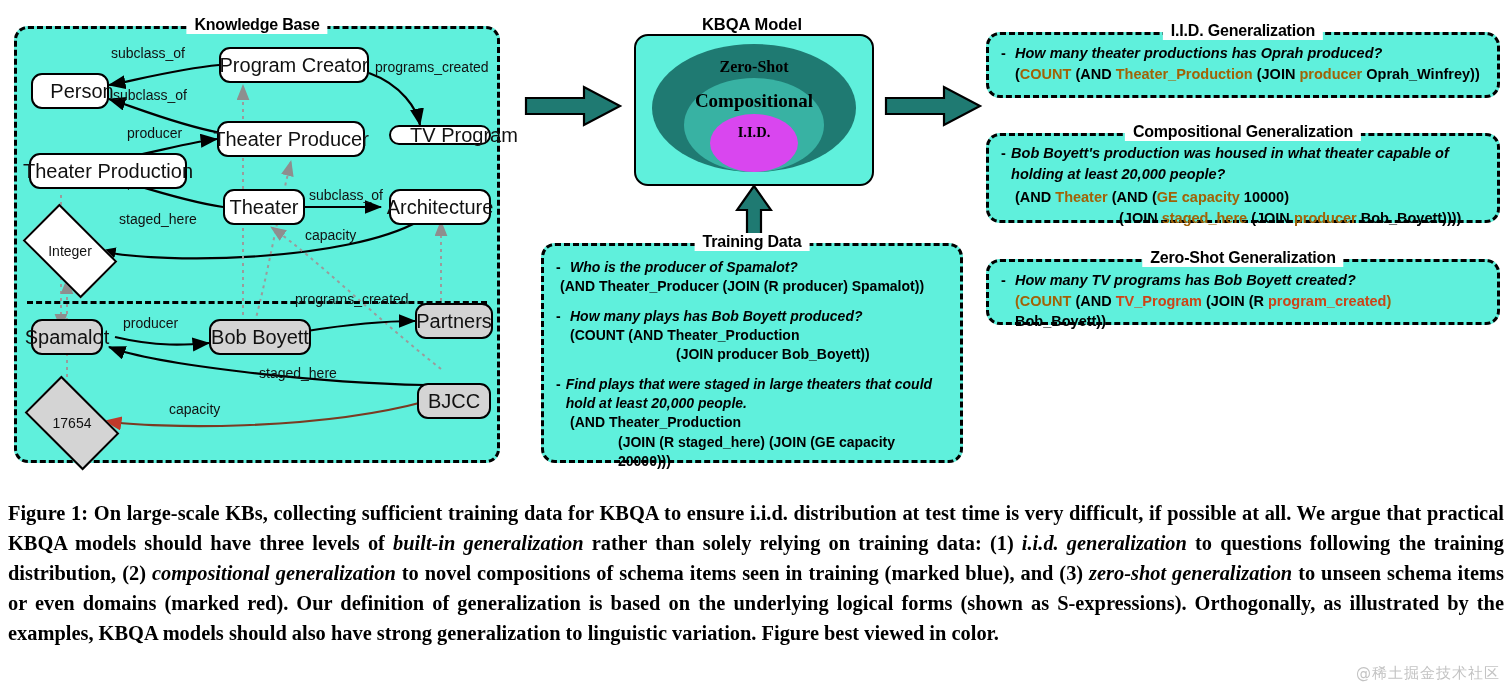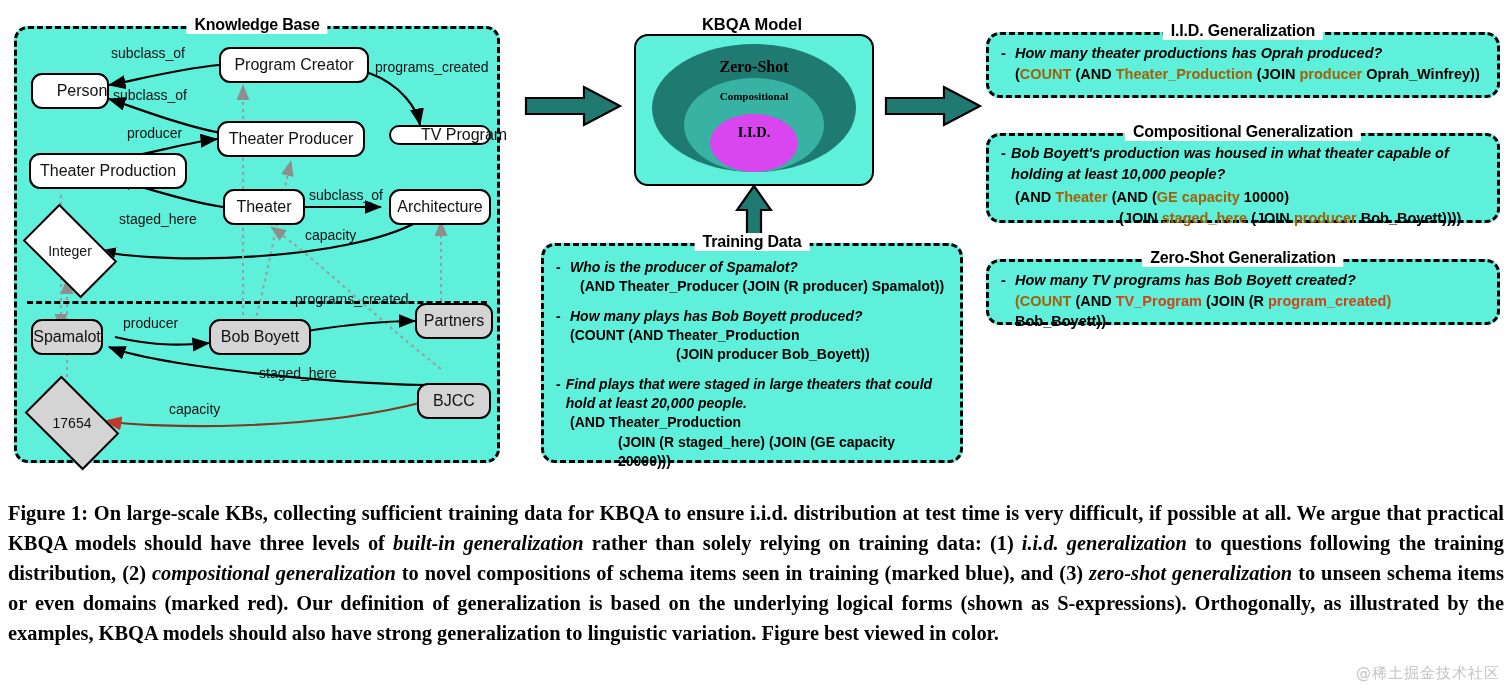--- a/index.html
+++ b/index.html
@@ -14,21 +14,21 @@
             letter-spacing:-.2px;}
 
   
   #kb{left:14px;top:26px;width:486px;height:437px;}
   #kb-inner{position:absolute;inset:0;}
   .kbdivider{position:absolute;left:10px;right:10px;top:272px;
              border-top:3px dashed #000;}
 
   .node{position:absolute;box-sizing:border-box;border:2.5px solid #000;
         border-radius:11px;background:#ffffff;display:flex;align-items:center;
-        justify-content:center;font-size:16px;color:#111;white-space:nowrap;}
+        justify-content:center;font-size:20px;color:#111;white-space:nowrap;}
   .node.gray{background:#d4d4d4;}
   .dia{position:absolute;box-sizing:border-box;display:flex;align-items:center;
        justify-content:center;font-size:14px;color:#111;}
   .dia .shape{position:absolute;inset:0;background:#fff;border:2.5px solid #000;
               transform:rotate(45deg);}
   .dia.gray .shape{background:#d4d4d4;}
   .dia span{position:relative;z-index:2;}
 
   .elabel{position:absolute;font-size:14px;color:#111;white-space:nowrap;}
 
@@ -38,21 +38,21 @@
   #kbqa{left:634px;top:34px;width:236px;height:148px;border:2.5px solid #000;
         border-radius:14px;background:#5ff0dc;position:absolute;}
   #kbqa-title{position:absolute;left:634px;top:15px;width:236px;text-align:center;
               font-size:16.5px;font-weight:bold;background:#fff;}
   .ell{position:absolute;border-radius:50%;display:flex;align-items:flex-start;
        justify-content:center;font-family:"Liberation Serif",serif;font-weight:bold;}
   #ell-zero{left:16px;top:8px;width:204px;height:128px;background:#1f7a72;}
   #ell-comp{left:48px;top:42px;width:140px;height:94px;background:#38b2a3;}
   #ell-iid{left:74px;top:78px;width:88px;height:58px;background:#d946ef;}
   #ell-zero span{margin-top:14px;font-size:16px;}
-  #ell-comp span{margin-top:12px;font-size:11px;}
+  #ell-comp span{margin-top:12px;font-size:19px;}
   #ell-iid span{margin-top:10px;font-size:14.5px;}
 
   
   #train{left:541px;top:243px;width:422px;height:220px;}
   .qblock{font-size:14px;line-height:1.38;}
   .q{font-style:italic;font-weight:700;}
   .lf{font-weight:600;}
   .bullet{font-weight:600;}
 
   
@@ -189,21 +189,21 @@
 
 <div class="dashbox" id="train">
   <div class="boxtitle" style="left:50%;transform:translateX(-50%);">Training Data</div>
   <div style="padding:12px 14px 0 12px;">
 
     <div class="qblock" style="margin-bottom:10px;">
       <div style="display:flex;">
         <span class="bullet" style="width:14px;">-</span>
         <span class="q">Who is the producer of Spamalot?</span>
       </div>
-      <div class="lf" style="margin-left:24px;">(AND Theater_Producer (JOIN (R producer) Spamalot))</div>
+      <div class="lf" style="margin-left:4px;">(AND Theater_Producer (JOIN (R producer) Spamalot))</div>
     </div>
 
     <div class="qblock" style="margin-bottom:10px;">
       <div style="display:flex;">
         <span class="bullet" style="width:14px;">-</span>
         <span class="q">How many plays has Bob Boyett produced?</span>
       </div>
       <div class="lf" style="margin-left:14px;">(COUNT (AND Theater_Production</div>
       <div class="lf" style="margin-left:120px;">(JOIN producer Bob_Boyett))</div>
     </div>
@@ -228,21 +228,21 @@
     </div>
     <div class="lf" style="margin-left:14px;" id="iid-lf"><span>(</span><span class="blue">COUNT</span><span> (AND </span><span class="blue">Theater_Production</span><span> (JOIN </span><span class="blue">producer</span><span> Oprah_Winfrey))</span></div>
   </div>
 </div>
 
 <div class="dashbox" id="comp">
   <div class="boxtitle" style="left:50%;transform:translateX(-50%);">Compositional Generalization</div>
   <div class="rtext" style="padding:7px 12px 0 12px;">
     <div style="display:flex;">
       <span class="bullet" style="width:14px;">-</span>
-      <span class="q">Bob Boyett's production was housed in what theater capable of holding at least 10,000 people?</span>
+      <span class="q">Bob Boyett's production was housed in what theater capable of holding at least 20,000 people?</span>
     </div>
     <div class="lf" style="margin-left:14px;margin-top:3px;" id="comp-lf1"><span>(AND </span><span class="blue">Theater</span><span> (AND (</span><span class="blue">GE capacity</span><span> 10000)</span></div>
     <div class="lf" style="margin-left:118px;" id="comp-lf2"><span>(JOIN </span><span class="blue">staged_here</span><span> (JOIN </span><span class="blue">producer</span><span> Bob_Boyett))))</span></div>
   </div>
 </div>
 
 <div class="dashbox" id="zero">
   <div class="boxtitle" style="left:50%;transform:translateX(-50%);">Zero-Shot Generalization</div>
   <div class="rtext" style="padding:8px 12px 0 12px;">
     <div style="display:flex;">

